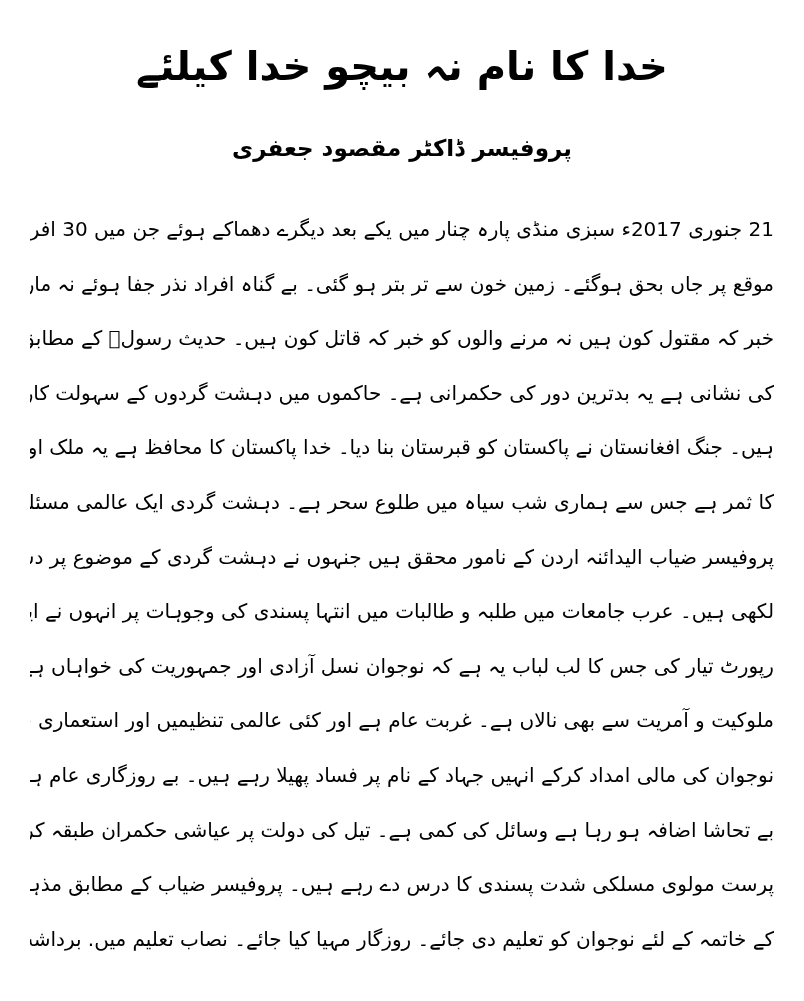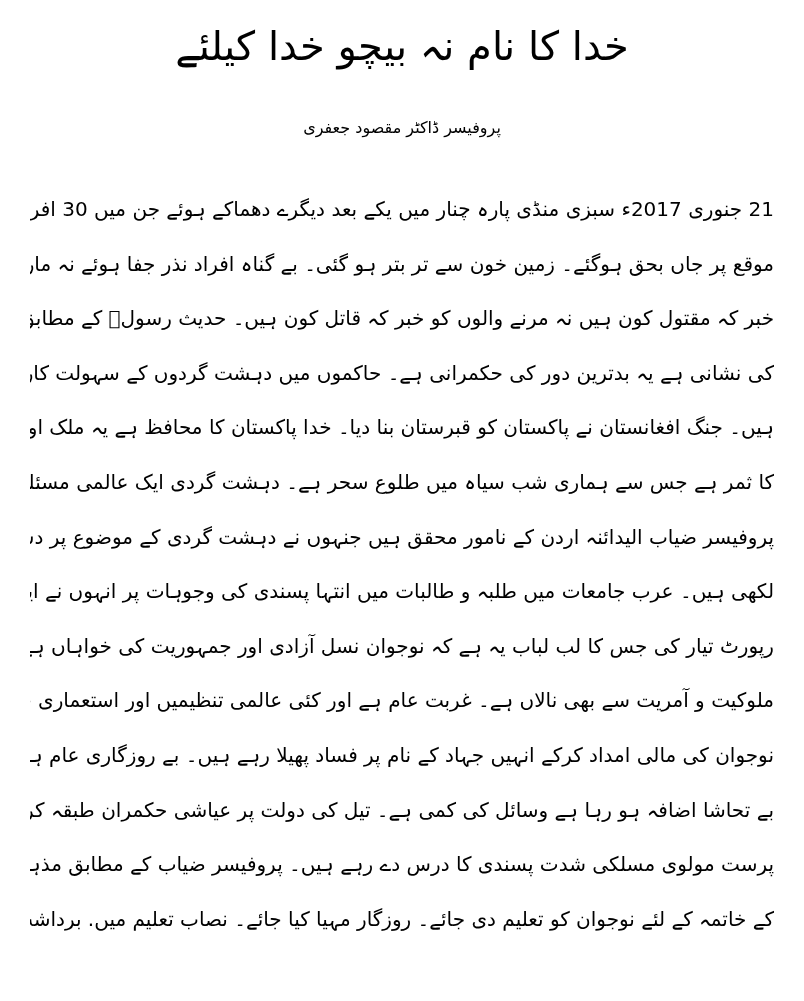--- a/index.html
+++ b/index.html
@@ -16,35 +16,35 @@
   }
   .page {
     box-sizing: border-box;
     width: 804px;
     height: 1001px;
     padding: 8px 30px 0 30px;
     background: #ffffff;
     direction: rtl;
   }
   .title {
-    margin: 10px 0 0 0;
+    margin: 30px 0 0 0;
     direction: rtl;
     text-align: center;
     font-size: 40px;
     line-height: 56px;
-    font-weight: 400;
+    font-weight: 700;
     letter-spacing: 0;
   }
   .author {
     margin: 36px 0 0 0;
     direction: rtl;
     text-align: center;
-    font-size: 16px;
+    font-size: 23px;
     line-height: 36px;
-    font-weight: 400;
+    font-weight: 700;
   }
   .body-text {
     margin: 36px 0 0 0;
   }
   .line {
     direction: rtl;
     unicode-bidi: plaintext;
     font-size: 20px;
     height: 54.6px;
     line-height: 54.6px;

